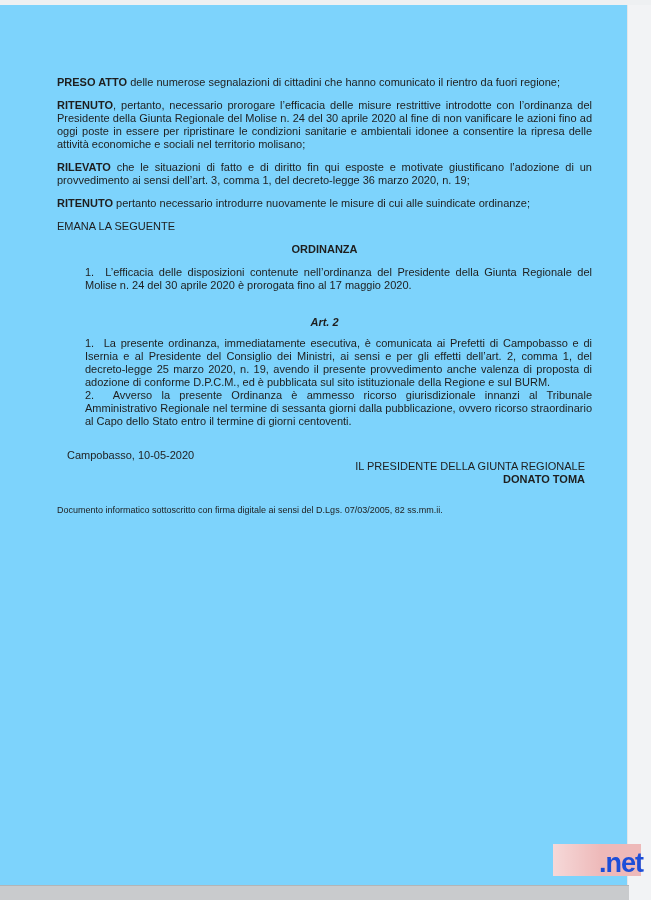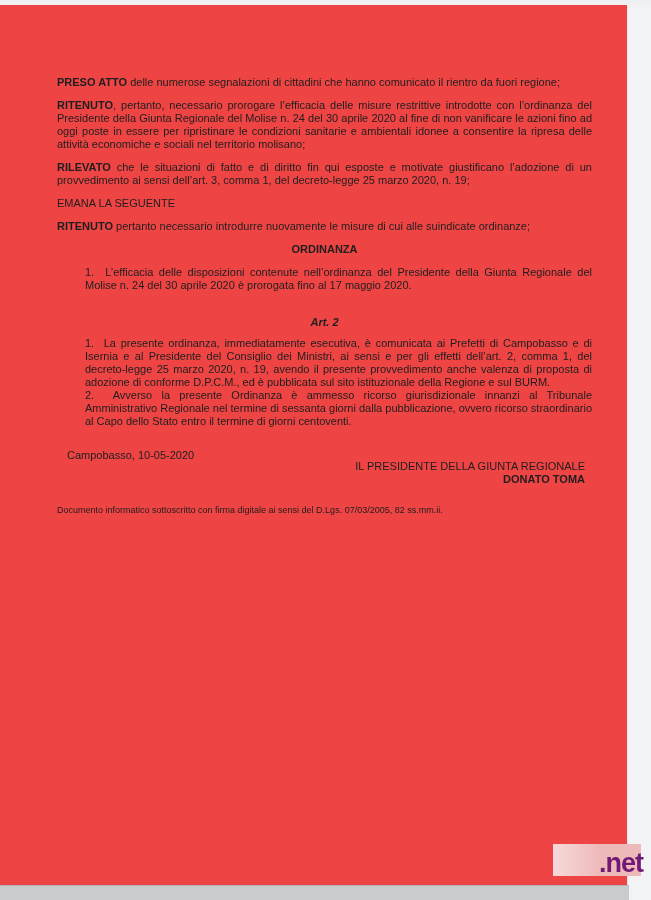--- a/index.html
+++ b/index.html
@@ -30,21 +30,21 @@
     width: 629px; height: 15px;
     background: #c9cbcd;
     border-top: 1px solid #b2b5b7;
     box-sizing: border-box;
   }
 
   
   .doc-page {
     position: absolute; left: 0; top: 5px;
     width: 627px; height: 880px;
-    background: #ef4444;
+    background: #7dd3fc;
     box-sizing: border-box;
     padding: 71px 35px 0 57px;
     font-size: 11px;
     line-height: 13px;
   }
 
   .body-par {
     margin: 0 0 10px 0;
     text-align: justify;
   }
@@ -93,41 +93,41 @@
   .watermark::before {
     content: "";
     position: absolute; inset: 0;
     background: linear-gradient(90deg, rgba(255,255,255,0.45), rgba(255,255,255,0) 55%);
   }
   .watermark-text {
     position: absolute; right: -2px; bottom: -3px;
     font-weight: bold;
     font-size: 27px;
     letter-spacing: -1px;
-    color: #701a75;
+    color: #1d4ed8;
   }
 </style>
 </head>
 <body>
 
 <div class="frame-top"></div>
 <div class="frame-right"></div>
 <div class="bottom-bar"></div>
 
 <div class="doc-page">
 
   <p class="body-par"><strong>PRESO ATTO</strong><span> delle numerose segnalazioni di cittadini che hanno comunicato il rientro da fuori regione;</span></p>
 
   <p class="body-par"><strong>RITENUTO</strong><span>, pertanto, necessario prorogare l’efficacia delle misure restrittive introdotte con l’ordinanza del Presidente della Giunta Regionale del Molise n. 24 del 30 aprile 2020 al fine di non vanificare le azioni fino ad oggi poste in essere per ripristinare le condizioni sanitarie e ambientali idonee a consentire la ripresa delle attività economiche e sociali nel territorio molisano;</span></p>
 
-  <p class="body-par"><strong>RILEVATO</strong><span> che le situazioni di fatto e di diritto fin qui esposte e motivate giustificano l’adozione di un provvedimento ai sensi dell’art. 3, comma 1, del decreto-legge 25 marzo 2020, n. 19;</span></p>
+  <p class="body-par"><strong>RILEVATO</strong><span> che le situazioni di fatto e di diritto fin qui esposte e motivate giustificano l’adozione di un provvedimento ai sensi dell’art. 3, comma 1, del decreto-legge 36 marzo 2020, n. 19;</span></p>
+
+  <p class="body-par"><strong>RITENUTO</strong><span> pertanto necessario introdurre nuovamente le misure di cui alle suindicate ordinanze;</span></p>
 
   <p class="body-par">EMANA LA SEGUENTE</p>
-
-  <p class="body-par"><strong>RITENUTO</strong><span> pertanto necessario introdurre nuovamente le misure di cui alle suindicate ordinanze;</span></p>
 
   <p class="center-head">ORDINANZA</p>
 
   <p class="article-par art1-par">1.&nbsp;&nbsp;L’efficacia delle disposizioni contenute nell’ordinanza del Presidente della Giunta Regionale del Molise n. 24 del 30 aprile 2020 è prorogata fino al 17 maggio 2020.</p>
 
   <p class="center-head art-head art2-head">Art. 2</p>
   <p class="article-par">1.&nbsp;&nbsp;La presente ordinanza, immediatamente esecutiva, è comunicata ai Prefetti di Campobasso e di Isernia e al Presidente del Consiglio dei Ministri, ai sensi e per gli effetti dell’art. 2, comma 1, del decreto-legge 25 marzo 2020, n. 19, avendo il presente provvedimento anche valenza di proposta di adozione di conforme D.P.C.M., ed è pubblicata sul sito istituzionale della Regione e sul BURM.</p>
   <p class="article-par">2.&nbsp;&nbsp;Avverso la presente Ordinanza è ammesso ricorso giurisdizionale innanzi al Tribunale Amministrativo Regionale nel termine di sessanta giorni dalla pubblicazione, ovvero ricorso straordinario al Capo dello Stato entro il termine di giorni centoventi.</p>
 
   <p class="place-date">Campobasso, 10-05-2020</p>

